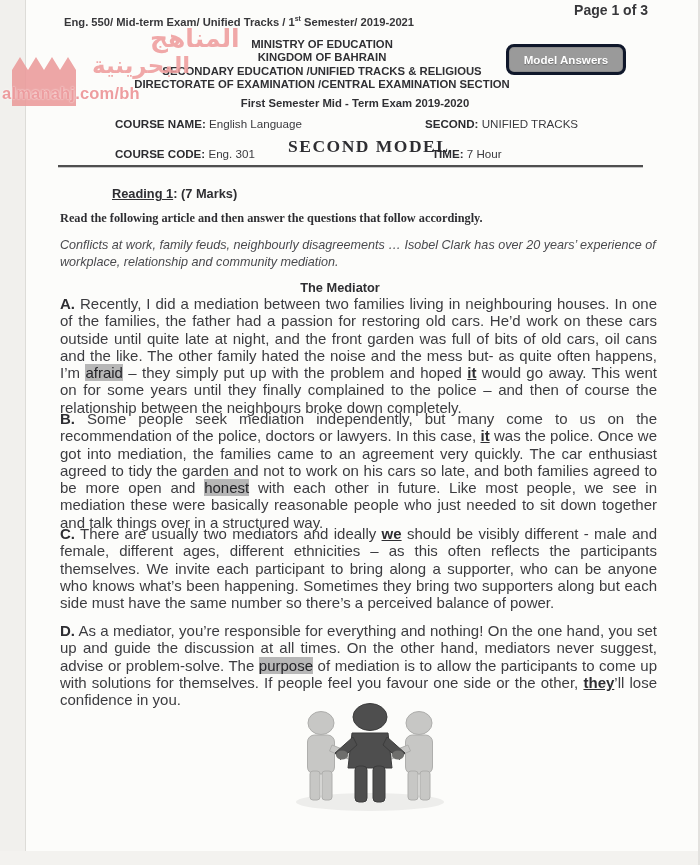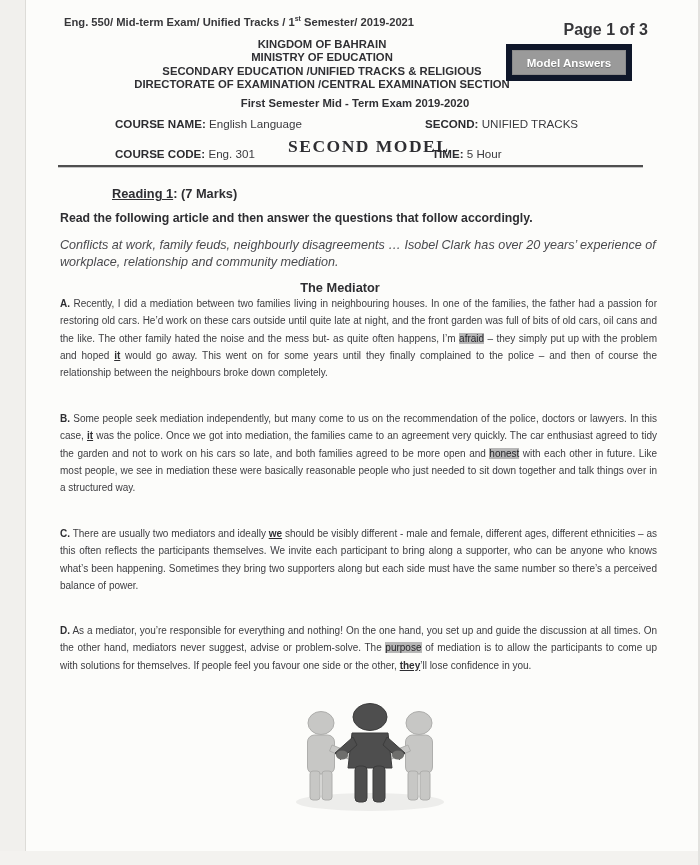--- a/index.html
+++ b/index.html
@@ -9,42 +9,42 @@
     background:#fcfcfa;
     font-family:"Liberation Sans", sans-serif;
     color:#3b3b3b;
   }
   .left-strip{position:absolute;left:0;top:0;width:25px;height:100%;background:#f1f0ed;border-right:1px solid #dddcd8;}
   .bottom-strip{position:absolute;left:0;bottom:0;width:100%;height:14px;background:#f3f2ef;}
   .right-edge{position:absolute;right:0;top:0;width:2px;height:100%;background:#e3e2df;}
 
   
   .exam-line{position:absolute;top:15px;left:64px;font-size:11.2px;font-weight:bold;color:#37373a;}
-  .page-label{position:absolute;top:21px;right:52px;font-size:16px;font-weight:bold;color:#37373a;}
+  .page-label{position:absolute;top:2px;right:52px;font-size:14px;font-weight:bold;color:#37373a;}
   .center-head{position:absolute;top:38px;left:0;right:56px;text-align:center;font-size:11.3px;font-weight:bold;color:#303034;line-height:13.4px;}
   .exam-title{position:absolute;top:97px;left:0;right:10px;text-align:center;font-size:11.3px;font-weight:bold;color:#303034;margin-left:20px;}
   .model-answers{
     position:absolute;top:44px;left:506px;width:114px;height:25px;
-    background:#9a9a9a;border:6px solid #0f172a;border-radius:0;
+    background:#9a9a9a;border:3px solid #0f172a;border-radius:8px;
     box-shadow:0 0 0 1px #8b8b8b inset;
     color:#fff;font-size:11.6px;font-weight:bold;
     display:flex;align-items:center;justify-content:center;
     text-shadow:0 1px 1px #6e6e6e;
   }
   .kv{position:absolute;font-size:11.6px;color:#3a3a3e;white-space:nowrap;}
   .kv b{color:#2c2c30;}
   .model-title{position:absolute;top:136px;left:288px;font-family:"Liberation Serif", serif;font-size:17.5px;font-weight:bold;letter-spacing:1.5px;color:#2e2e32;}
   .divider{position:absolute;top:165px;left:58px;width:585px;height:0;border-top:2px solid #4f4f4f;border-bottom:1px solid #c6c6c6;}
 
   
   .reading-heading{position:absolute;top:186px;left:112px;font-size:12.8px;color:#2e2e32;}
-  .instruction{position:absolute;top:211px;left:60px;right:44px;font-size:12.3px;font-weight:bold;color:#2e2e32;}
+  .instruction{position:absolute;top:211px;left:60px;right:44px;font-size:12.3px;font-weight:bold;color:#2e2e32;font-family:Liberation Serif, serif;}
   .article-title{position:absolute;top:233px;left:0;right:20px;text-align:center;font-size:12.8px;font-weight:bold;color:#2e2e32;margin-top:47px;}
   .intro{position:absolute;top:237px;left:60px;right:44px;font-size:12.6px;font-style:italic;color:#4a4a4e;line-height:17.4px;}
-  .para{position:absolute;left:60px;right:43px;font-size:10px;line-height:17.3px;text-align:justify;color:#3c3c40;}
+  .para{position:absolute;left:60px;right:43px;font-size:15px;line-height:17.3px;text-align:justify;color:#3c3c40;}
   .para-a{top:295px;} .para-b{top:410px;} .para-c{top:525px;} .para-d{top:622px;}
 
   
   .seg.b{font-weight:bold;color:#2e2e32;}
   .seg.bu{font-weight:bold;text-decoration:underline;color:#2e2e32;}
   .seg.hl{background:#b7b7b7;color:#242428;}
   .seg.sup{vertical-align:super;font-size:0.62em;font-weight:bold;}
 
   
   .watermark{position:absolute;top:0;left:0;width:260px;height:130px;pointer-events:none;opacity:0.88;}
@@ -61,34 +61,34 @@
 
 <div class="page">
   <div class="left-strip"></div>
   <div class="bottom-strip"></div>
   <div class="right-edge"></div>
 
   <div class="exam-line"><span class="seg">Eng. 550/ Mid-term Exam/ Unified Tracks / 1</span><span class="seg sup">st</span><span class="seg"> Semester/ 2019-2021</span></div>
   <div class="page-label">Page 1 of 3</div>
 
   <div class="center-head">
+    <div>MINISTRY OF EDUCATION</div>
     <div>KINGDOM OF BAHRAIN</div>
-    <div>MINISTRY OF EDUCATION</div>
     <div>SECONDARY EDUCATION /UNIFIED TRACKS &amp; RELIGIOUS</div>
     <div>DIRECTORATE OF EXAMINATION /CENTRAL EXAMINATION SECTION</div>
   </div>
   <div class="exam-title">First Semester Mid - Term Exam 2019-2020</div>
 
   <div class="model-answers">Model Answers</div>
 
   <div class="kv" style="top:117px;left:115px;"><b>COURSE NAME:</b><span> English Language</span></div>
   <div class="kv" style="top:117px;left:425px;"><b>SECOND:</b><span> UNIFIED TRACKS</span></div>
   <div class="kv" style="top:147px;left:115px;"><b>COURSE CODE:</b><span> Eng. 301</span></div>
   <div class="model-title">SECOND MODEL</div>
-  <div class="kv" style="top:147px;left:432px;"><b>TIME:</b><span> 5 Hour</span></div>
+  <div class="kv" style="top:147px;left:432px;"><b>TIME:</b><span> 7 Hour</span></div>
 
   <div class="divider"></div>
 
   <div class="reading-heading"><span class="seg bu">Reading 1</span><span class="seg b">: (7 Marks)</span></div>
   <div class="instruction">Read the following article and then answer the questions that follow accordingly.</div>
   <div class="article-title">The Mediator</div>
   <div class="intro">Conflicts at work, family feuds, neighbourly disagreements … Isobel Clark has over 20 years’ experience of workplace, relationship and community mediation.</div>
 
   <div class="para para-a"><span class="seg b">A.</span><span class="seg"> Recently, I did a mediation between two families living in neighbouring houses. In one of the families, the father had a passion for restoring old cars.  He’d work on these cars outside until quite late at night, and the front garden was full of bits of old cars, oil cans and the like. The other family hated the noise and the mess but- as quite often happens, I’m </span><span class="seg hl">afraid</span><span class="seg"> – they simply put up with the problem and hoped </span><span class="seg bu">it</span><span class="seg"> would go away. This went on for some years until they finally complained to the police – and then of course the relationship between the neighbours broke down completely.</span></div>
   <div class="para para-b"><span class="seg b">B.</span><span class="seg"> Some people seek mediation independently, but many come to us on the recommendation of the police, doctors or lawyers. In this case, </span><span class="seg bu">it</span><span class="seg"> was the police. Once we got into mediation, the families came to an agreement very quickly. The car enthusiast agreed to tidy the garden and not to work on his cars so late, and both families agreed to be more open and </span><span class="seg hl">honest</span><span class="seg"> with each other in future. Like most people, we see in mediation these were basically reasonable people who just needed to sit down together and talk things over in a structured way.</span></div>
@@ -121,13 +121,21 @@
         <path d="M65 37 L47 53 L52.5 59.5 L69 45 Z"></path>
         <path d="M99 37 L117 53 L111.5 59.5 L95 45 Z"></path>
         <rect x="67" y="66" width="12" height="36" rx="4"></rect>
         <rect x="85" y="66" width="12" height="36" rx="4"></rect>
       </g>
       <ellipse cx="54" cy="55" rx="6" ry="4.5" fill="#6e6e6c"></ellipse>
       <ellipse cx="110" cy="55" rx="6" ry="4.5" fill="#6e6e6c"></ellipse>
     </svg>
   </div>
 
+  <div class="watermark">
+    <div class="wm-ar1">المناهج</div>
+    <div class="wm-ar2">البحرينية</div>
+    <svg class="wm-flag" width="66" height="52" viewBox="0 0 66 52">
+      <polygon points="0,52 0,16 8,3 16,16 24,3 32,16 40,3 48,16 56,3 64,16 64,52" fill="#eb9b9b"></polygon>
+    </svg>
+    <div class="wm-url">almanahj.com/bh</div>
+  </div>
 </div>
 
 </body></html>

